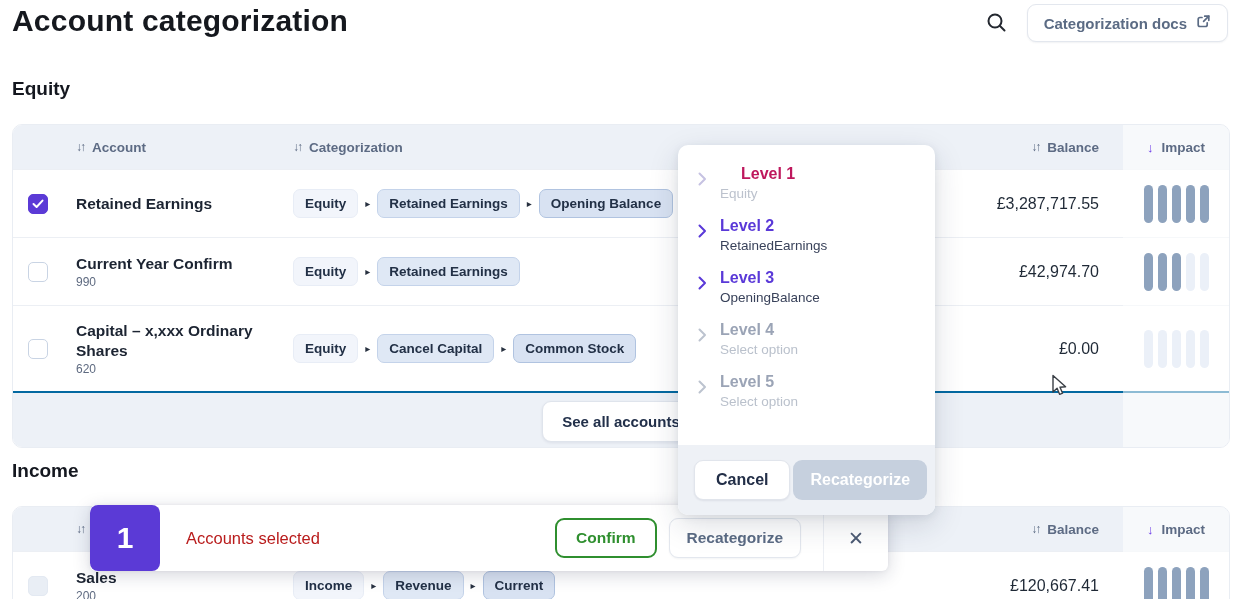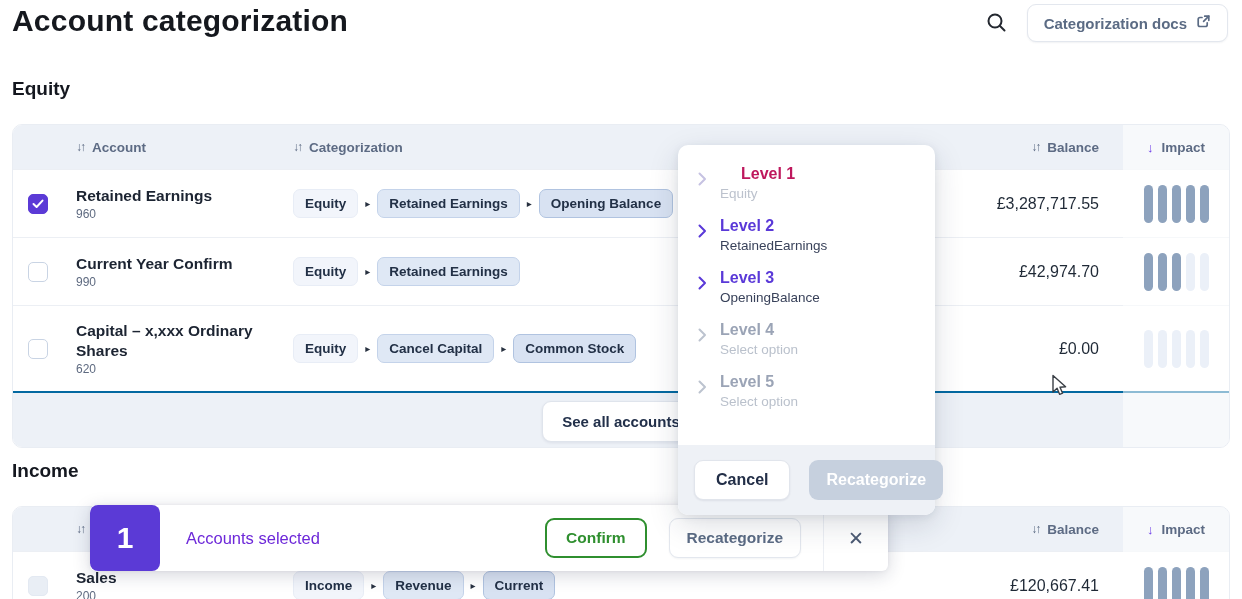--- a/index.html
+++ b/index.html
@@ -80,36 +80,36 @@
   .pop-chev { margin-top:7px; flex-shrink:0; }
   .pop-label { font-size:16px; font-weight:700; }
   .pop-value { font-size:13.5px; margin-top:3px; }
   .pop-item.readonly .pop-label { color:#be185d;margin-left:21px; } .pop-item.readonly .pop-value { color:#bcc2cd; }
   .pop-item.readonly .pop-chev { color:#c6c2e2; }
   .pop-item.active .pop-label { color:#5a39d8; } .pop-item.active .pop-value { color:#39425a; }
   .pop-item.active .pop-chev { color:#5a39d8; }
   .pop-item.disabled .pop-label { color:#9ba4b6; } .pop-item.disabled .pop-value { color:#bac1cc; }
   .pop-item.disabled .pop-chev { color:#bcc3cf; }
   .pop-footer { position:absolute; left:0; right:0; bottom:0; height:70px; background:#eef1f6;
-    border-radius:0 0 10px 10px; display:flex; align-items:center; padding:0 16px; gap:19px; }
+    border-radius:0 0 10px 10px; display:flex; align-items:center; padding:0 16px; gap:3px; }
   .cancel-btn { background:#fff; border:1px solid #e1e5ec; border-radius:9px; font-weight:800;
     font-size:16px; color:#222e47; padding:10px 21px; box-shadow:0 1px 2px rgba(20,30,60,.08); cursor:pointer; }
   .recat-disabled { background:#c6d0de; color:#fff; font-weight:800; font-size:16px; border:none;
     border-radius:9px; padding:11px 17px; }
 
   
   .sel-bar { position:absolute; left:90px; top:505px; width:798px; height:66px; background:#fff;
     border-radius:6px; z-index:55; display:flex; align-items:center;
     box-shadow:0 4px 18px rgba(25,35,65,.18), 0 0 4px rgba(25,35,65,.06); }
   .sel-badge { width:70px; height:66px; background:#5b3ad6; border-radius:8px; color:#fff;
     font-size:30px; font-weight:800; display:flex; align-items:center; justify-content:center; flex-shrink:0; }
-  .sel-label { margin-left:26px; font-size:16.5px; color:#6d28d9; }
+  .sel-label { margin-left:26px; font-size:16.5px; color:#b91c1c; }
   .sel-spacer { flex:1; }
   .confirm-btn { border:2px solid #2f8f2f; color:#2f8f2f; background:#fff; font-weight:800;
-    font-size:15.5px; border-radius:9px; padding:9px 19px; margin-right:22px; cursor:pointer; }
+    font-size:15.5px; border-radius:9px; padding:9px 19px; margin-right:12px; cursor:pointer; }
   .recat-btn { border:1px solid #e3e7ee; color:#5b6b84; background:#fff; font-weight:800;
     font-size:15.5px; border-radius:9px; padding:10px 17px;
     box-shadow:0 1px 2px rgba(20,30,60,.05); cursor:pointer; }
   .bar-divider { width:1px; height:66px; background:#eceff4; margin-left:22px; }
   .close-btn { width:64px; border:none; background:none; font-size:19px; color:#4c5a73; cursor:pointer; }
 
   .cursor { position:absolute; left:1048px; top:374px; z-index:100; pointer-events:none; }
 </style>
 </head>
 <body>
@@ -174,21 +174,20 @@
       <span class="checkbox checked">
         <span>
           <svg width="12" height="10" viewBox="0 0 12 10" fill="none">
               <path d="M1.5 5 4.6 8 10.5 1.6" stroke="#fff" stroke-width="2" stroke-linecap="round" stroke-linejoin="round"></path>
             </svg>
         </span>
       </span>
     </div>
     <div class="cell c-account">
       <div class="acct-name">Retained Earnings</div>
-      <div class="acct-code">960</div>
     </div>
     <div class="cell c-cat">
       <div class="tags">
         <span class="tag t0">Equity</span>
         <span class="tag-sep">▸</span>
         <span class="tag t1">Retained Earnings</span>
         <span class="tag-sep">▸</span>
         <span class="tag t2">Opening Balance</span>
       </div>
     </div>

